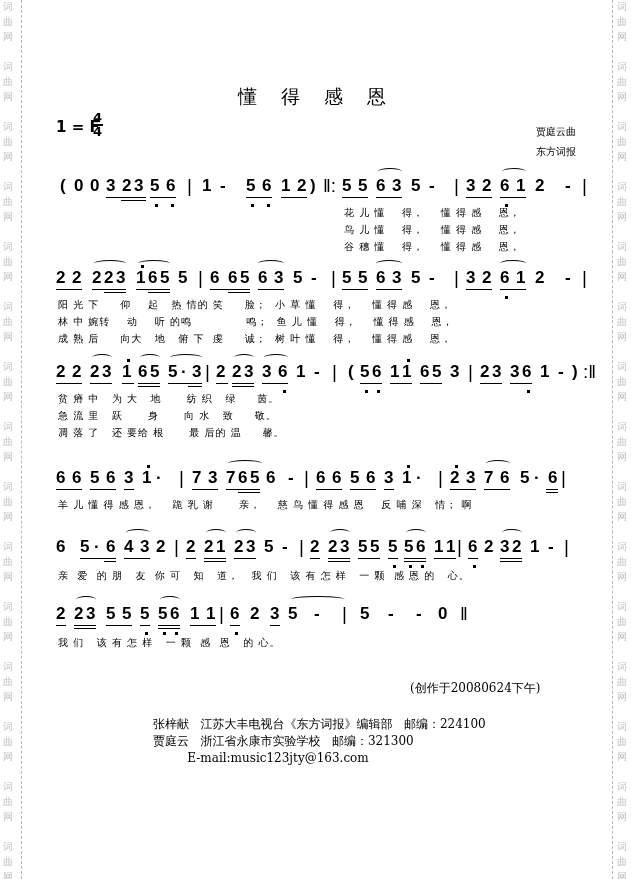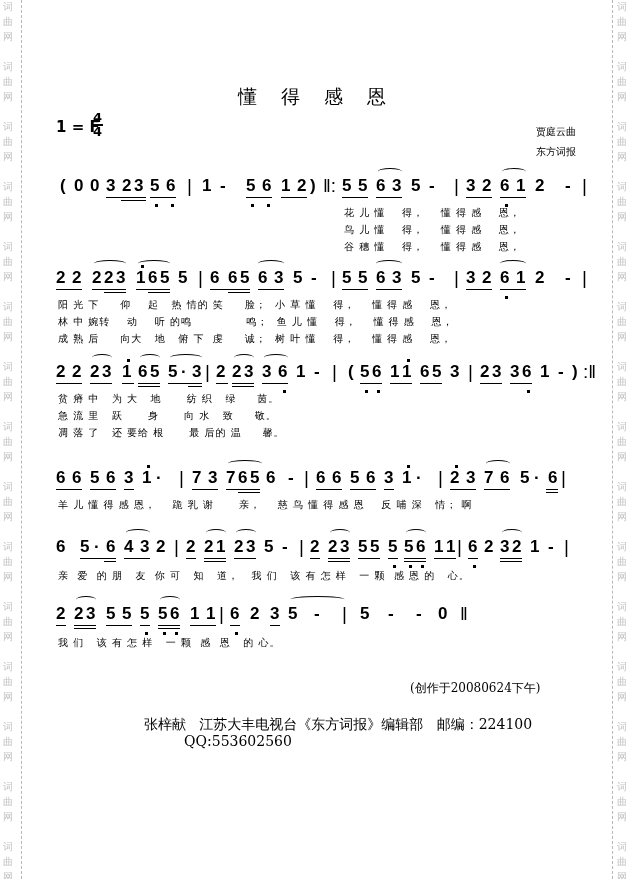--- a/index.html
+++ b/index.html
@@ -16,21 +16,21 @@
   .key .frac .num { border-bottom:2px solid #000; padding:0 1px; }
   .credit { position:absolute; left:536px; font-size:10px; font-family:"DejaVu Serif", serif; }
   .score { position:absolute; left:0; width:633px; }
   .tok { position:absolute; top:0; font-size:17px; font-weight:bold; font-family:"Liberation Sans", sans-serif; line-height:20px; text-align:center; }
   .tok.bar { font-weight:normal; font-size:19px; }
   .ul1 { position:absolute; height:1px; background:#000; }
   .dotb { position:absolute; width:3px; height:3px; background:#000; }
   .dott { position:absolute; width:3px; height:3px; background:#000; }
   .slur { position:absolute; border-top:1px solid #000; border-radius:50% 50% 0 0; height:6px; }
   .lyr { position:absolute; font-size:10px; font-family:"DejaVu Serif", serif; white-space:pre; letter-spacing:1px; }
-  .footer { position:absolute; left:144px; top:716px; font-size:14px; line-height:17px; font-family:"DejaVu Serif", serif; }
+  .footer { position:absolute; left:153px; top:716px; font-size:12px; line-height:17px; font-family:"DejaVu Serif", serif; }
   .footer .row { white-space:pre; }
   .created { position:absolute; left:410px; top:680px; font-size:12px; font-family:"DejaVu Serif", serif; }
 </style>
 </head>
 <body>
 
 <div>
   <div class="vline" style="left:21px"></div>
   <div class="vline" style="left:612px"></div>
   <div class="wm-col" style="left:3px" id="wm-left">
@@ -477,15 +477,16 @@
         <div class="slur" style="left: 160px; width: 20px; top: -8px;"></div>
         <div class="slur" style="left: 290px; width: 55px; top: -8px;"></div>
       </div>
       <div class="lyr" style="left: 58px; top: 636px;">我 们   该 有 怎 样   一 颗  感  恩   的 心。</div>
     </div>
 
   <div class="created">(创作于20080624下午)</div>
 
   <div class="footer">
     <div class="row">张梓献   江苏大丰电视台《东方词报》编辑部   邮编：224100</div>
-    <div class="row">         QQ:553602560</div>
+    <div class="row">贾庭云   浙江省永康市实验学校   邮编：321300</div>
+    <div class="row">         E-mail:music123jty@163.com</div>
   </div>
 </div>
 
 </body></html>

